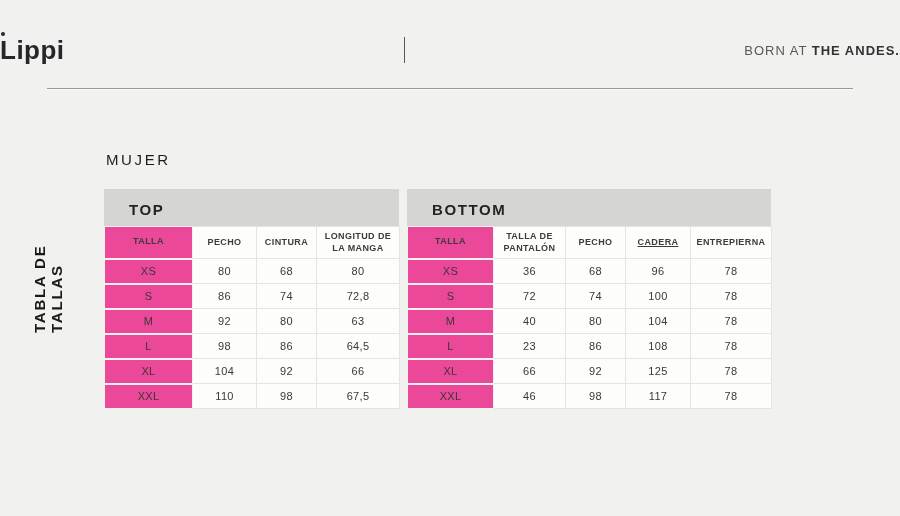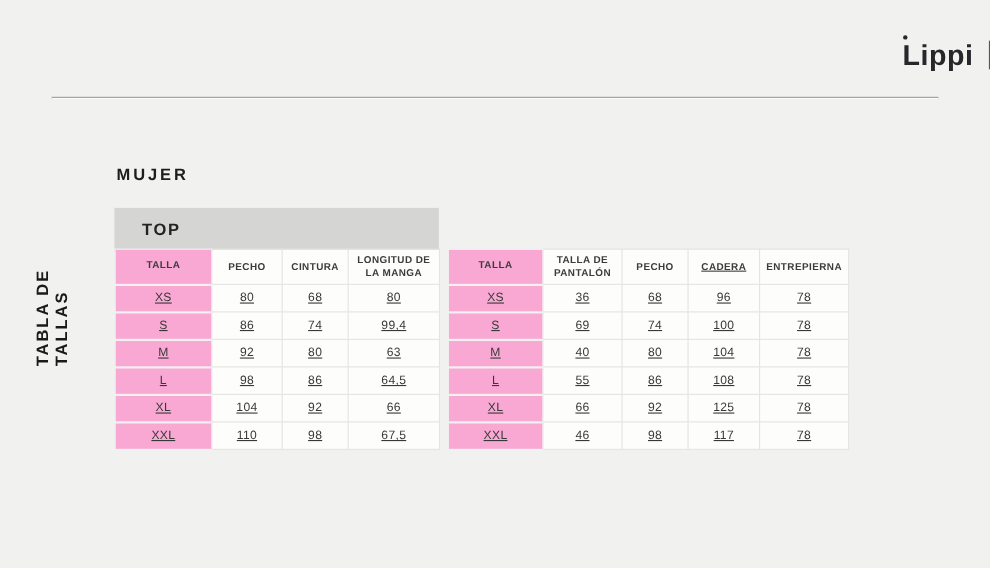--- a/index.html
+++ b/index.html
@@ -7,21 +7,21 @@
     position:relative;
     width:900px;height:516px;
     background:#f1f1ef;
     font-family:"Liberation Sans", sans-serif;
     overflow:hidden;
     color:#2b2b2b;
   }
   
   .brand{
     position:absolute;top:28px;left:0;width:100%;height:44px;
-    display:flex;align-items:center;justify-content:flex-end;gap:14px;
+    display:flex;align-items:center;justify-content:space-between;gap:14px;
   }
   .logo{
     font-size:26px;font-weight:700;letter-spacing:.5px;color:#26262b;
     position:relative;line-height:1;
   }
   .logo-dot{
     position:absolute;top:-5px;left:1px;width:4px;height:4px;border-radius:50%;
     background:#26262b;
   }
   .brand-sep{width:1px;height:26px;background:#57575a;}
@@ -34,43 +34,43 @@
   
   .side-label{
     position:absolute;left:31px;top:183px;height:150px;
     writing-mode:vertical-rl;transform:rotate(180deg);
     font-size:15px;font-weight:700;letter-spacing:1.8px;color:#1a1a1a;
     display:flex;align-items:center;
   }
   
   .section-title{
     position:absolute;left:106px;top:151px;
-    font-size:15px;font-weight:700;letter-spacing:2.6px;color:#1d1d1d;
+    font-size:15px;font-weight:400;letter-spacing:2.6px;color:#1d1d1d;
   }
   
   .cat-bar{
     position:absolute;top:189px;height:40px;background:#d5d5d3;
     display:flex;align-items:center;
   }
   .cat-bar span{
     padding-left:25px;font-size:15px;font-weight:600;letter-spacing:1.6px;color:#232323;
   }
   .cat-top{left:104px;width:295px;}
   .cat-bottom{left:407px;width:364px;}
   
   table{border-collapse:collapse;table-layout:fixed;position:absolute;top:226px;}
   .tbl-top{left:104px;width:295px;}
   .tbl-bottom{left:407px;width:364px;}
   th,td{
     border:1px solid #e4e4e2;background:#fdfdfc;text-align:center;vertical-align:middle;
     padding:1px 3px;box-sizing:border-box;
   }
   th{height:32px;font-size:9px;font-weight:600;letter-spacing:.4px;color:#3c3c3c;line-height:1.3;}
-  td{height:25px;font-size:11px;letter-spacing:.3px;color:#383838;text-decoration:underline;}
-  .c0{background:#f9a8d4;border-color:#f1f1ef;border-bottom-width:2px;}
+  td{height:25px;font-size:11px;letter-spacing:.3px;color:#383838;}
+  .c0{background:#ec4899;border-color:#f1f1ef;border-bottom-width:2px;}
   .tbl-top th:nth-child(1){width:88px;}
   .tbl-top th:nth-child(2){width:64px;}
   .tbl-top th:nth-child(3){width:60px;text-align:center;}
   .tbl-top th:nth-child(4){width:83px;}
   .tbl-bottom th:nth-child(1){width:86px;}
   .tbl-bottom th:nth-child(2){width:72px;}
   .tbl-bottom th:nth-child(3){width:60px;}
   .tbl-bottom th:nth-child(4){width:65px;text-decoration:underline;}
   .tbl-bottom th:nth-child(5){width:81px;}
 </style>
@@ -78,30 +78,34 @@
 <body>
 
 <div class="page">
 
   <div class="brand">
     <div class="logo">
       <span class="logo-dot"></span>
       <span>Lippi</span>
     </div>
     <div class="brand-sep"></div>
+    <div class="tagline"><span>BORN AT </span><b>THE ANDES.</b></div>
   </div>
 
   <div class="header-rule"></div>
 
   <div class="side-label">TABLA DE TALLAS</div>
 
   <div class="section-title">MUJER</div>
 
   <div class="cat-bar cat-top">
     <span>TOP</span>
+  </div>
+  <div class="cat-bar cat-bottom">
+    <span>BOTTOM</span>
   </div>
 
   <table class="tbl-top">
       <thead>
         <tr>
           <th class="c0">TALLA</th>
           <th>PECHO</th>
           <th>CINTURA</th>
           <th>LONGITUD DE LA MANGA</th>
         </tr>
@@ -110,21 +114,21 @@
         <tr>
           <td class="c0">XS</td>
           <td>80</td>
           <td>68</td>
           <td>80</td>
         </tr>
         <tr>
           <td class="c0">S</td>
           <td>86</td>
           <td>74</td>
-          <td>99,4</td>
+          <td>72,8</td>
         </tr>
         <tr>
           <td class="c0">M</td>
           <td>92</td>
           <td>80</td>
           <td>63</td>
         </tr>
         <tr>
           <td class="c0">L</td>
           <td>98</td>
@@ -158,35 +162,35 @@
       <tbody>
         <tr>
           <td class="c0">XS</td>
           <td>36</td>
           <td>68</td>
           <td>96</td>
           <td>78</td>
         </tr>
         <tr>
           <td class="c0">S</td>
-          <td>69</td>
+          <td>72</td>
           <td>74</td>
           <td>100</td>
           <td>78</td>
         </tr>
         <tr>
           <td class="c0">M</td>
           <td>40</td>
           <td>80</td>
           <td>104</td>
           <td>78</td>
         </tr>
         <tr>
           <td class="c0">L</td>
-          <td>55</td>
+          <td>23</td>
           <td>86</td>
           <td>108</td>
           <td>78</td>
         </tr>
         <tr>
           <td class="c0">XL</td>
           <td>66</td>
           <td>92</td>
           <td>125</td>
           <td>78</td>

